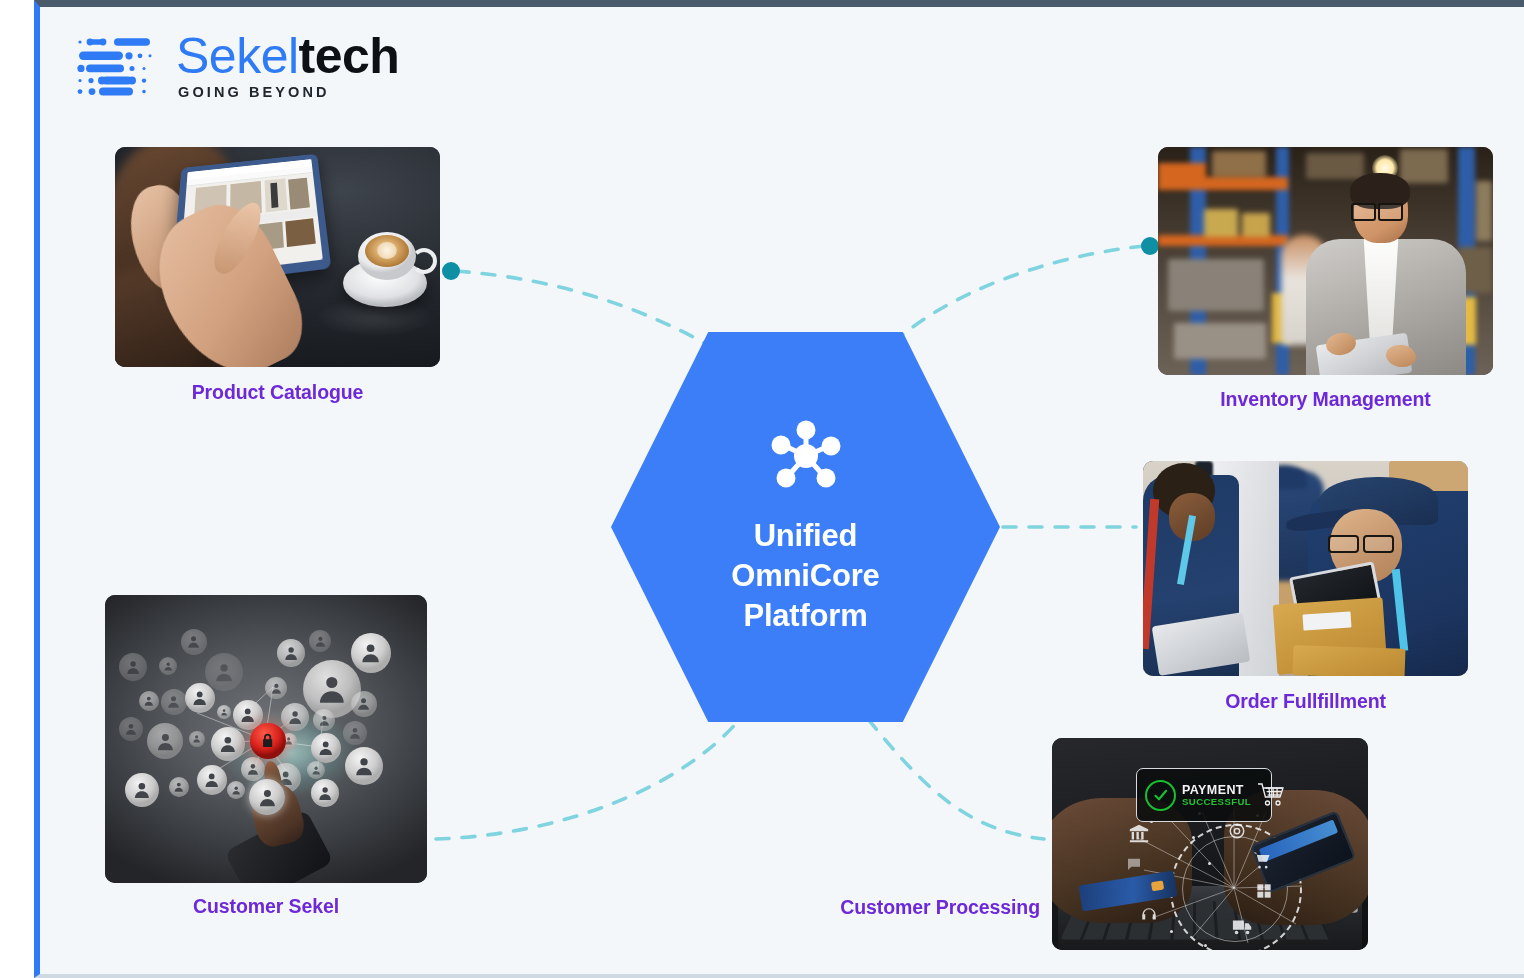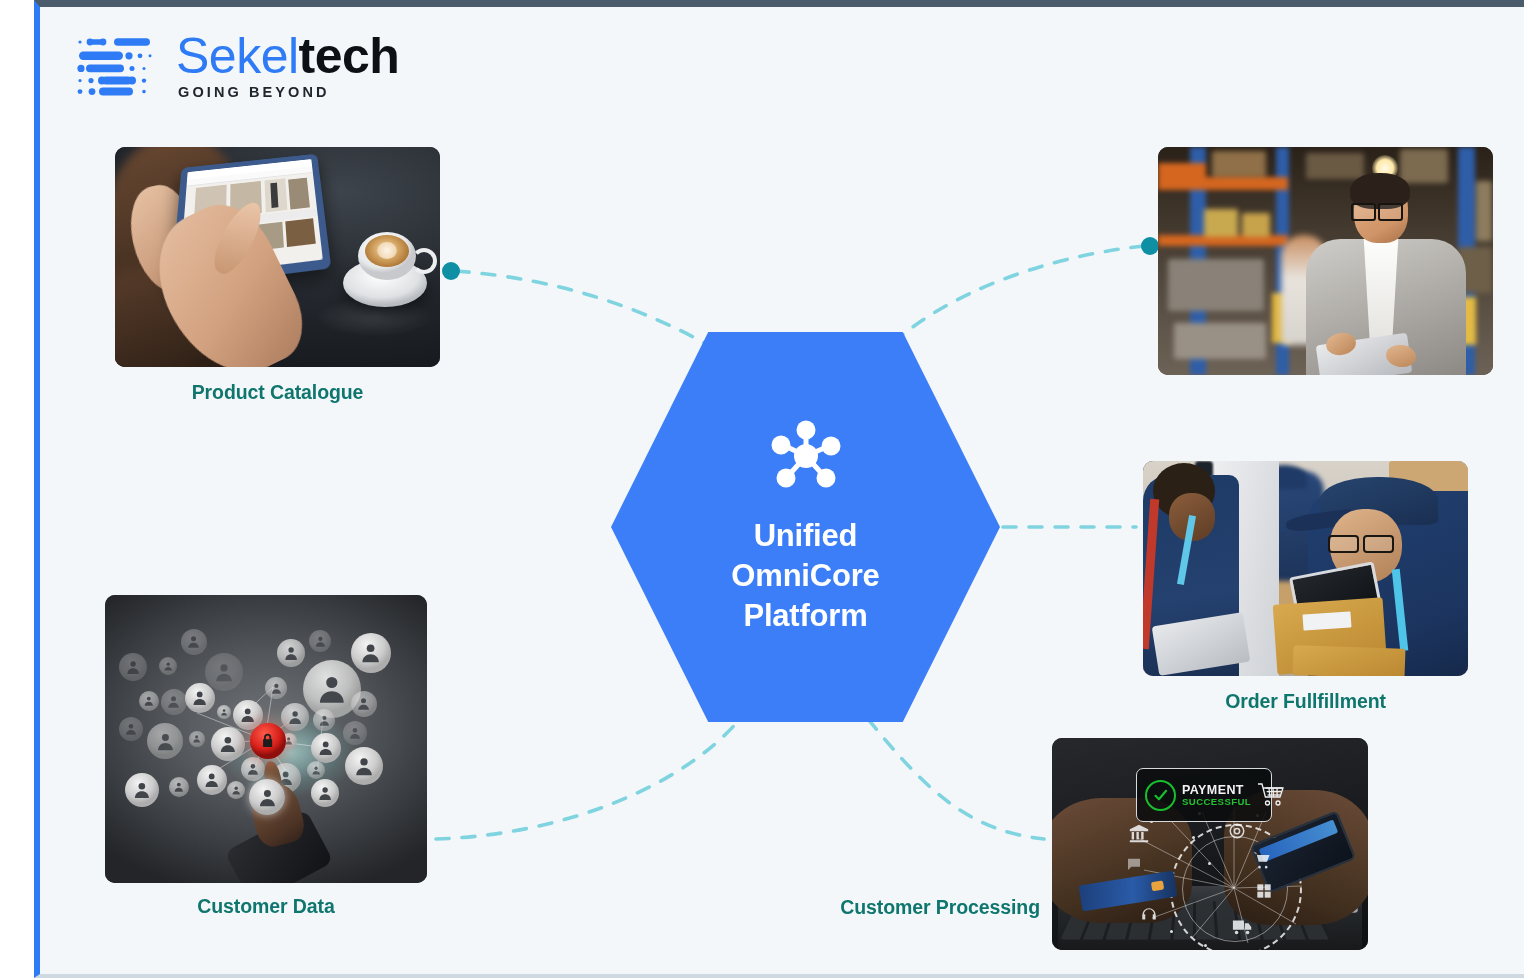--- a/index.html
+++ b/index.html
@@ -103,21 +103,21 @@
   .node { position: absolute; }
   .thumb {
     position: relative;
     border-radius: 10px;
     overflow: hidden;
     background: #1d2228;
   }
   .node-label {
     font-size: 19.5px;
     font-weight: 700;
-    color: #0f766e;
+    color: #6d28d9;
     text-align: center;
     letter-spacing: -0.1px;
     white-space: nowrap;
   }
 
   
   #node-product   { left: 75px;   top: 140px; }
   #node-product .thumb { width: 325px; height: 220px; }
   #node-product .node-label { margin-top: 14px; }
 
@@ -533,20 +533,21 @@
           <div class="iv-suit"></div>
           <div class="iv-shirt"></div>
           <div class="iv-head"></div>
           <div class="iv-hair"></div>
           <div class="iv-glass"></div>
           <div class="iv-tablet"></div>
           <div class="iv-hand" style="left:168px;top:186px;transform:rotate(-10deg);"></div>
           <div class="iv-hand" style="left:228px;top:198px;transform:rotate(8deg);"></div>
         </div>
       </div>
+      <div class="node-label">Inventory Management</div>
     </div>
 
     <div class="node" id="node-fulfill">
       <div class="thumb">
         <div class="ph-ff">
           <div class="ff-boxes" style="left:104px;top:90px;width:110px;height:92px;background:#c6a06a;"></div>
           <div class="ff-boxes" style="left:188px;top:52px;width:84px;height:72px;background:#d3ad76;"></div>
           <div class="ff-boxes" style="left:246px;top:0;width:80px;height:60px;background:#cda773;"></div>
           <div class="ff-bg-person"></div>
           <div class="ff-bg-cap"></div>
@@ -807,21 +808,21 @@
               </svg>
             </div>
 
           <div class="cd-lock" style="left:145px;top:128px;width:36px;height:36px;">
             <svg viewBox="0 0 24 24" fill="currentColor">
                 <path d="M7 10V7.5a5 5 0 0 1 10 0V10h1.3v11H5.7V10zm2.4 0h5.2V7.5a2.6 2.6 0 0 0-5.2 0z"></path>
               </svg>
           </div>
         </div>
       </div>
-      <div class="node-label">Customer Data</div>
+      <div class="node-label">Customer Sekel</div>
     </div>
 
     <div class="node" id="node-payment">
       <div class="thumb">
         <div class="ph-pp">
           <div class="pp-laptop"></div>
           <div class="pp-keys"></div>
           <div class="pp-trackpad"></div>
           <div class="pp-armL"></div>
           <div class="pp-armR"></div>

